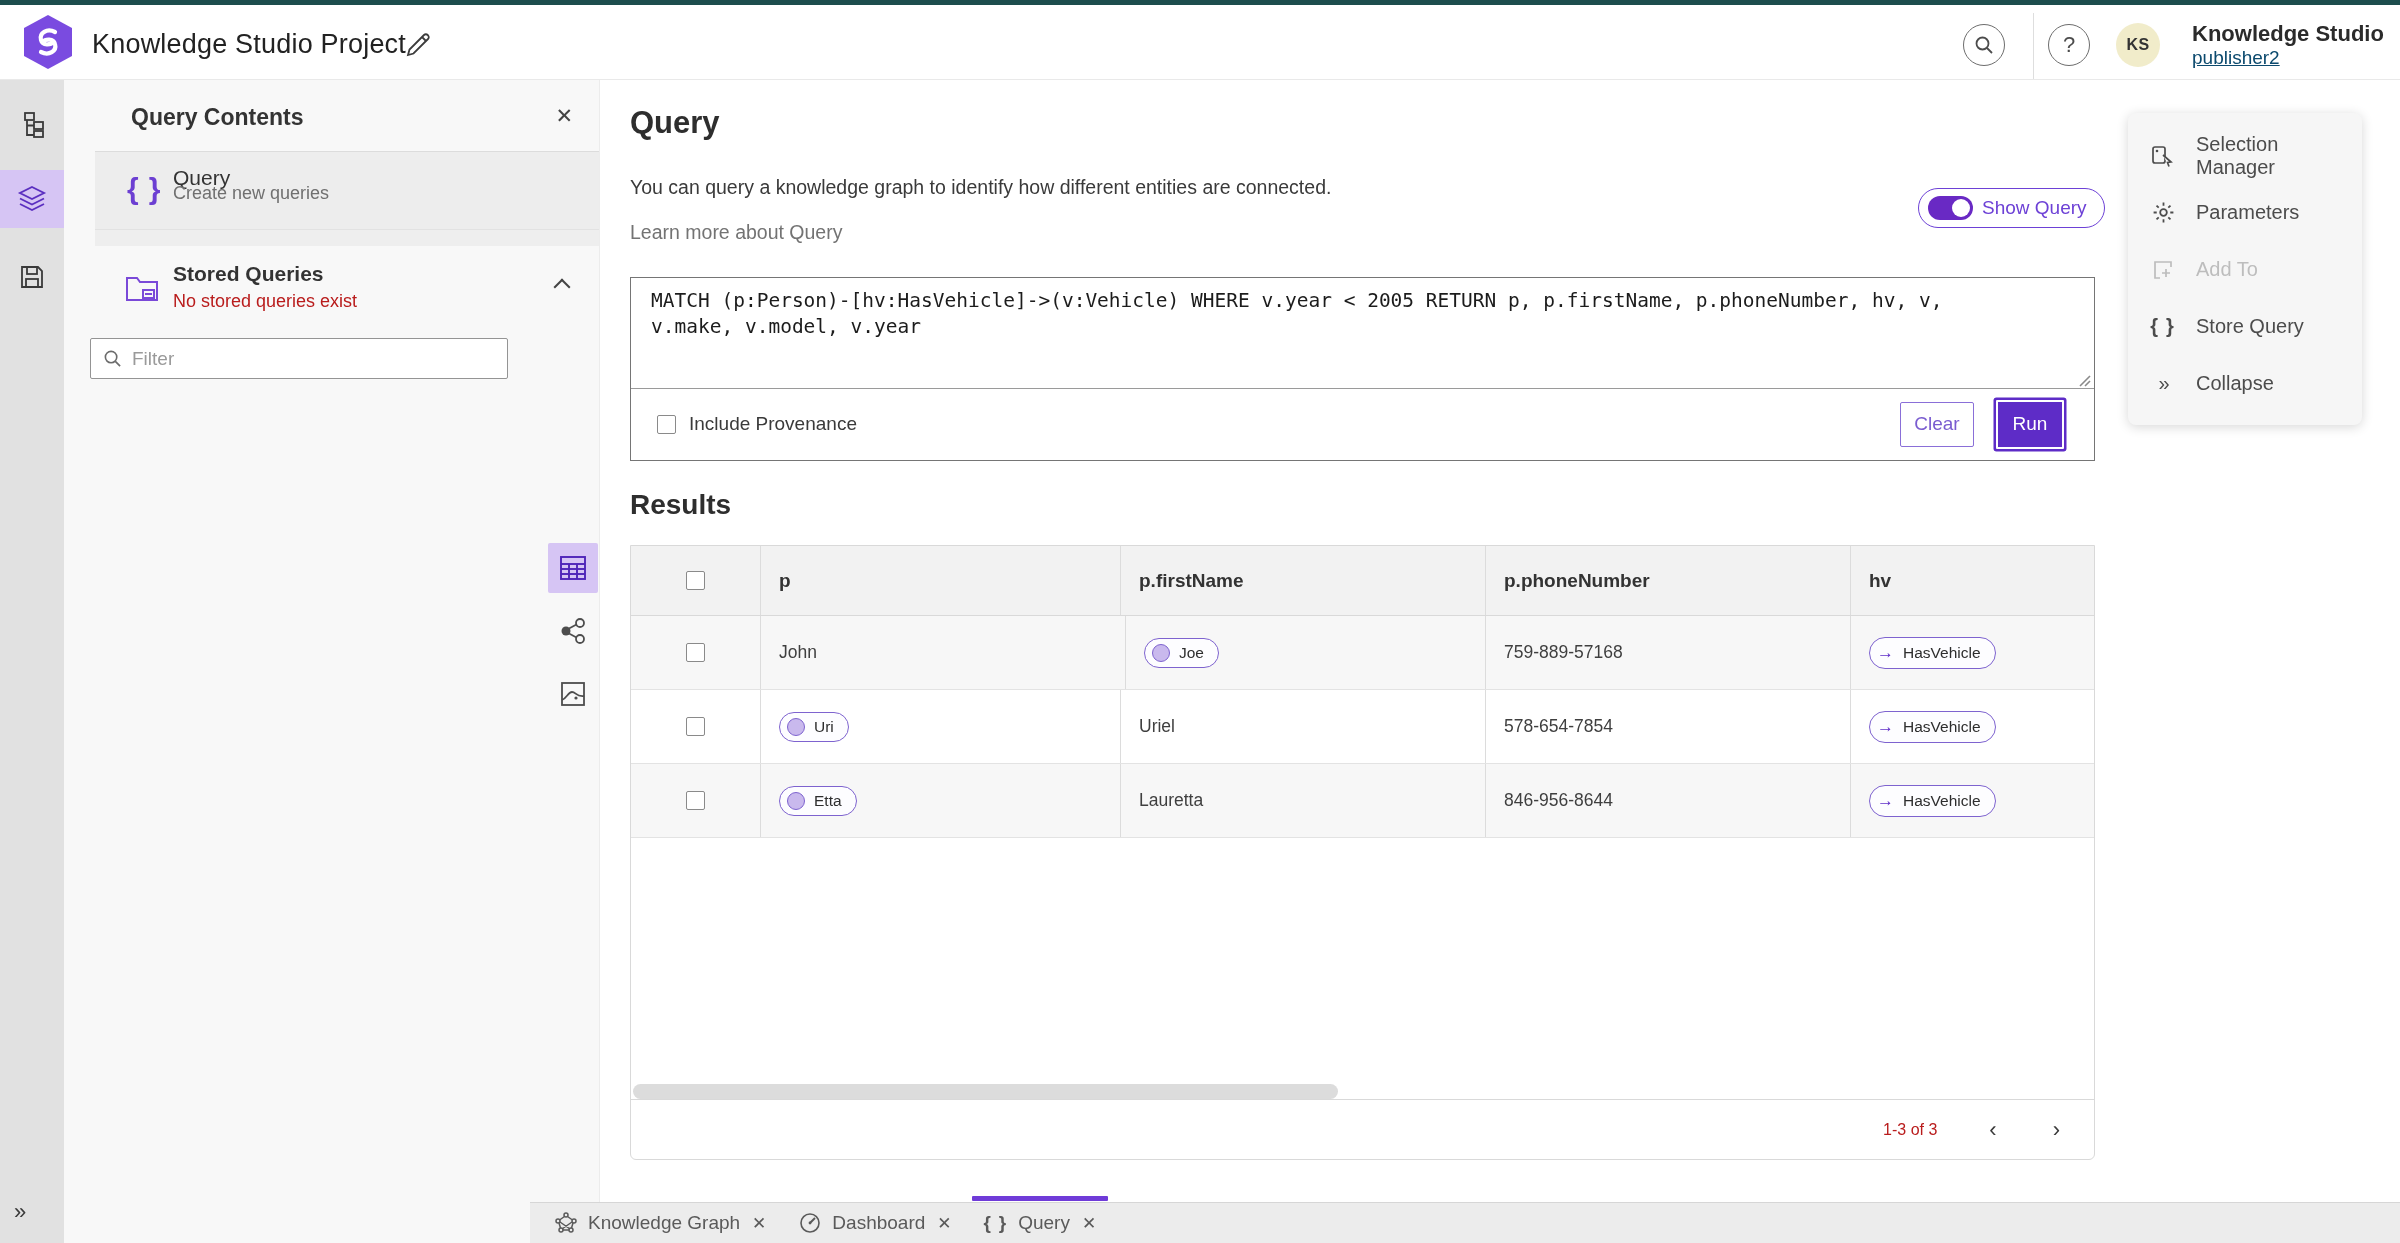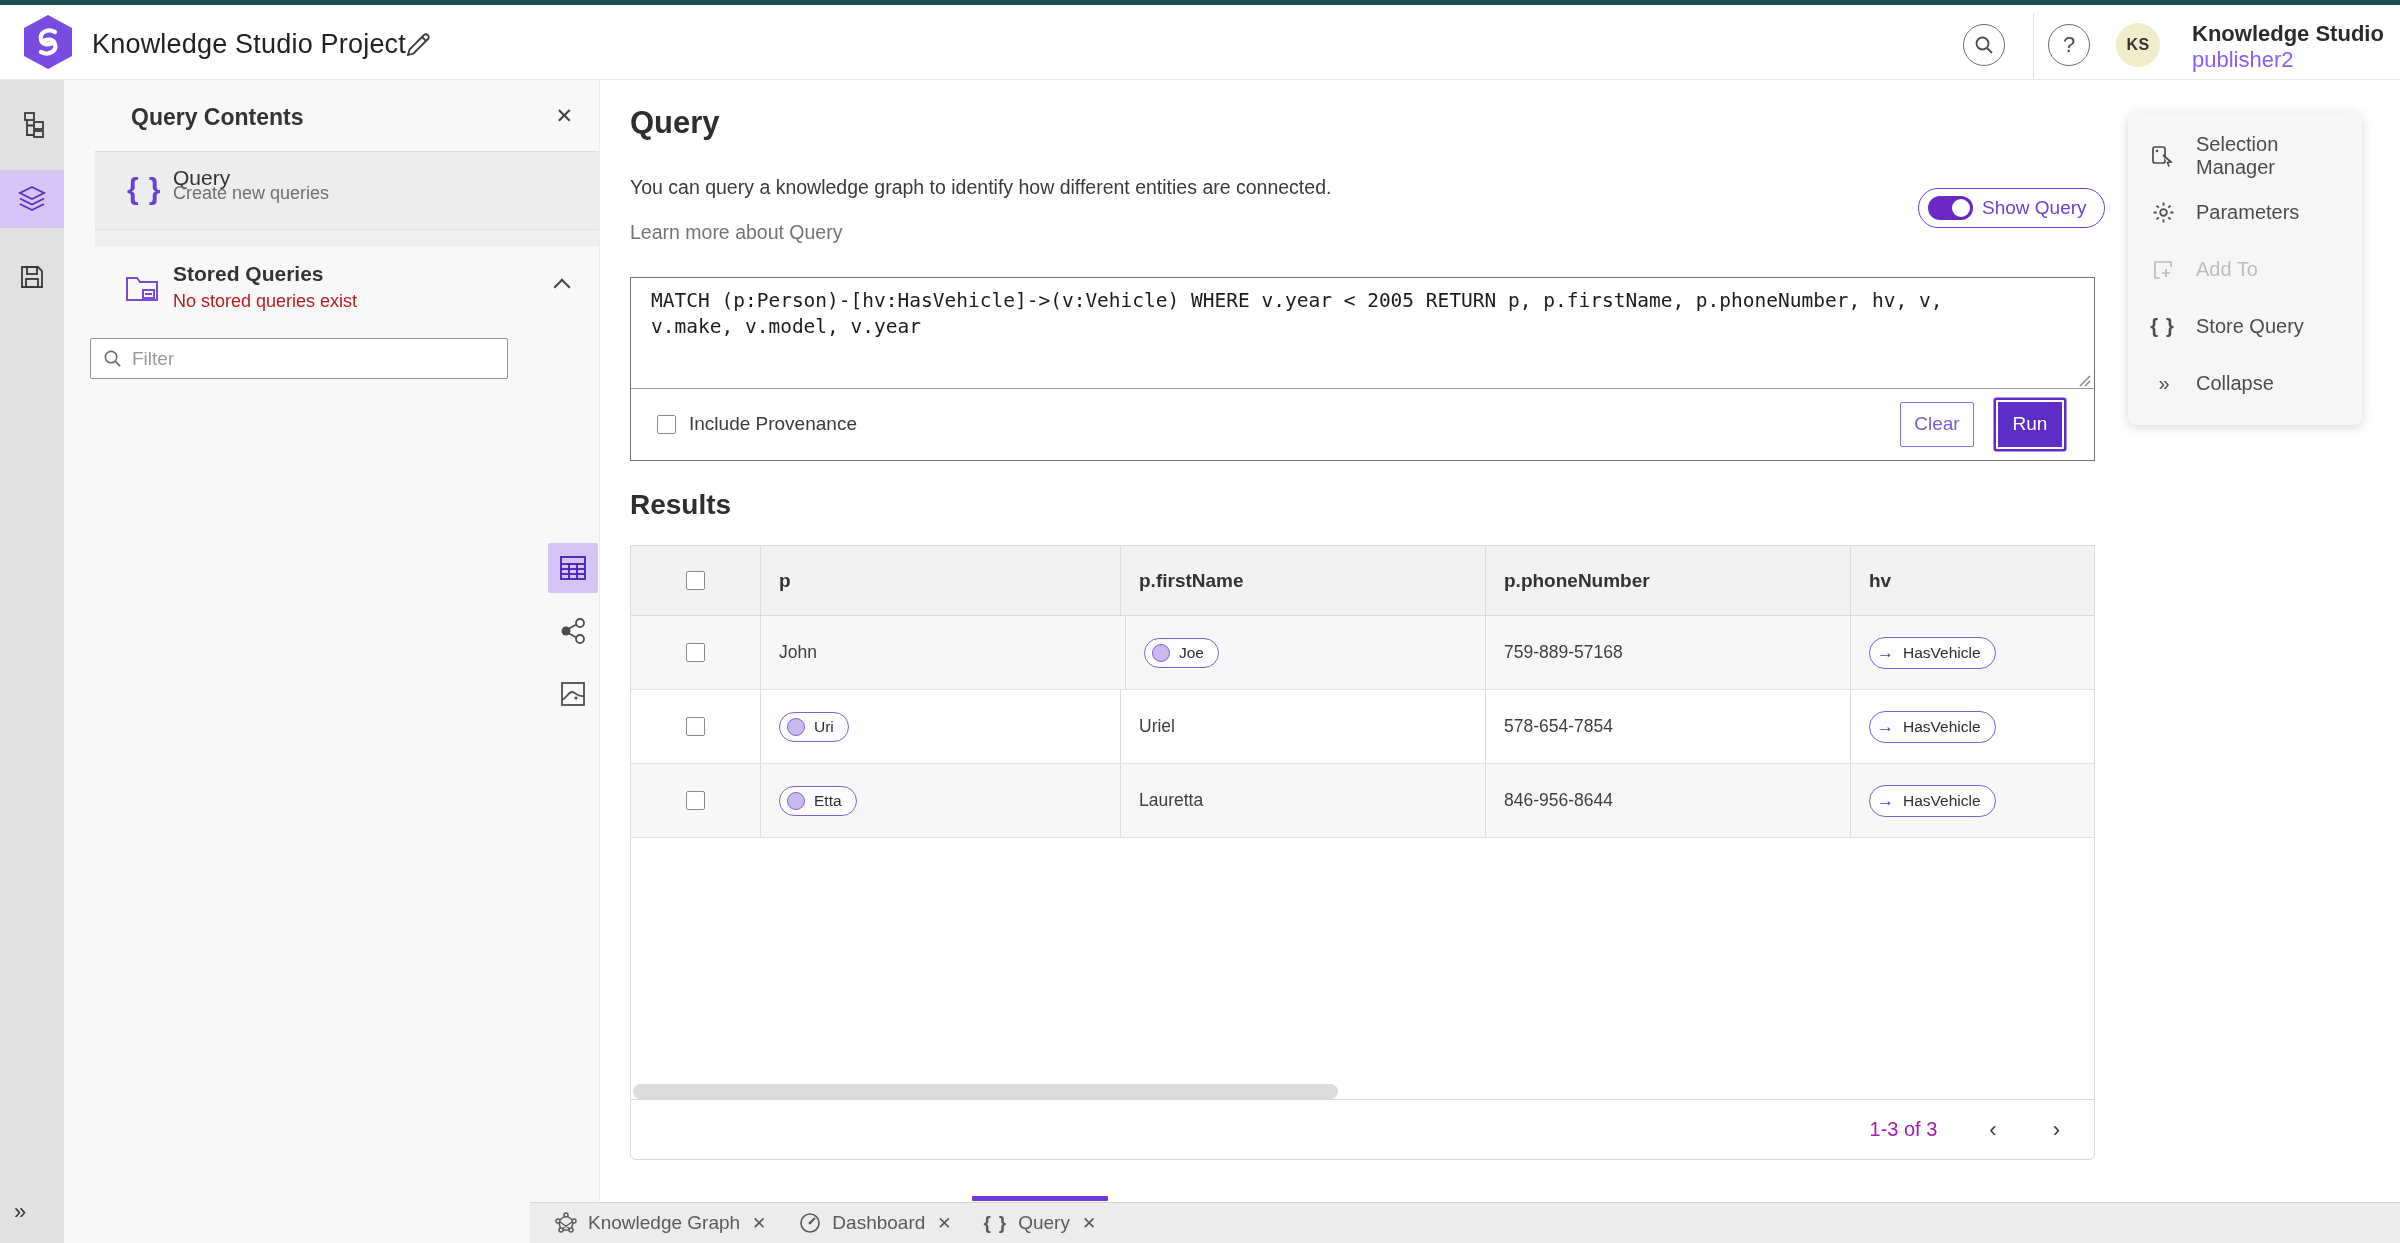--- a/index.html
+++ b/index.html
@@ -11,21 +11,21 @@
   .top-accent { position:absolute; left:0; top:0; width:2400px; height:5px; background:#1d4d4d; }
   .header { position:absolute; left:0; top:5px; width:2400px; height:75px; background:#fff; border-bottom:1px solid #e9e9e9; }
   .logo { position:absolute; left:22px; top:8px; width:52px; height:58px; }
   .app-title { position:absolute; left:92px; top:24px; font-size:27px; color:#222; letter-spacing:.2px; }
   .pencil-btn { position:absolute; left:400px; top:24px; width:34px; height:34px; color:#3c3c3c; cursor:pointer; }
   .circle-btn { position:absolute; top:19px; width:42px; height:42px; border:1.6px solid #6d6d6d; border-radius:50%; display:flex; align-items:center; justify-content:center; background:#fff; color:#4c4c4c; cursor:pointer; }
   .hdr-divider { position:absolute; left:2033px; top:8px; width:1px; height:66px; background:#dedede; }
   .avatar { position:absolute; left:2116px; top:18px; width:44px; height:44px; border-radius:50%; background:#f1ecca; display:flex; align-items:center; justify-content:center; font-size:16px; font-weight:bold; color:#333; letter-spacing:.5px; }
   .user-block { position:absolute; left:2192px; top:16px; line-height:1.18; }
   .user-name { font-size:22px; font-weight:bold; color:#2b2b2b; }
-  .user-role { font-size:22px; color:#8b5cf6; }
+  .user-role { font-size:19px; color:#0c4a6e;text-decoration:underline; }
 
   
   .rail { position:absolute; left:0; top:80px; width:64px; height:1163px; background:#e1e1e1; }
   .rail-btn { position:absolute; left:0; width:64px; height:58px; display:flex; align-items:center; justify-content:center; color:#3a3a3a; cursor:pointer; }
   .rail-btn.selected { background:#d6c5f4; color:#5b2fc0; }
   .rail-expand { position:absolute; left:14px; bottom:18px; font-size:22px; color:#3a3a3a; letter-spacing:-2px; cursor:pointer; }
 
   
   .panel { position:absolute; left:64px; top:80px; width:536px; height:1163px; background:#f8f8f8; border-right:1px solid #ececec;padding-left:31px; }
   .panel-head { position:relative; height:72px; border-bottom:1px solid #dcdcdc; }
@@ -84,21 +84,21 @@
   .c3 { width:365px; flex:none; }
   .c4 { width:243px; flex:none; }
   .th-label { font-size:19px; font-weight:bold; color:#333; }
   .cell-text { font-size:17.5px; color:#3f3f3f; }
   .pill { display:inline-flex; align-items:center; gap:9px; border:1.6px solid #7e63cf; border-radius:16px; background:#fdfdff; padding:5px 14px 5px 7px; cursor:pointer; }
   .pill .node-dot { width:18px; height:18px; border-radius:50%; background:#c9b9ed; border:1.6px solid #7e63cf; flex:none; }
   .pill .pill-label { font-size:15.5px; color:#2e2e2e; }
   .pill .edge-arrow { color:#5e2cc7; font-size:17px; flex:none; }
   .hscroll-thumb { position:absolute; left:2px; top:538px; width:705px; height:15px; border-radius:8px; background:#dcdcdc; cursor:grab; }
   .t-footer { position:absolute; left:0; bottom:0; width:100%; height:60px; border-top:1px solid #d9d9d9; display:flex; align-items:center; justify-content:flex-end; padding-right:34px; gap:52px; }
-  .page-range { font-size:20px; color:#a21caf;margin-left:12px; }
+  .page-range { font-size:16px; color:#b91c1c;margin-left:12px; }
   .pg-btn { font-size:22px; color:#3a3a3a; cursor:pointer; background:none; border:none; font-family:"Liberation Sans", sans-serif; line-height:1; }
 
   
   .right-panel { position:absolute; left:2128px; top:113px; width:234px; height:312px; background:#f6f6f6; border-radius:8px; box-shadow:0 2px 12px rgba(0,0,0,.16); padding:14px 0; }
   .rp-item { height:57px; display:flex; align-items:center; gap:20px; padding:0 22px; font-size:20px; color:#4c4c4c; cursor:pointer; }
   .rp-item .rp-icon { width:26px; display:flex; justify-content:center; color:#4c4c4c; flex:none; }
   .rp-item.disabled, .rp-item.disabled .rp-icon { color:#bdbdbd; cursor:default; }
   .rp-braces { font-size:20px; font-weight:bold; letter-spacing:2px; }
   .rp-chevrons { font-size:20px; letter-spacing:-2px; }
 

